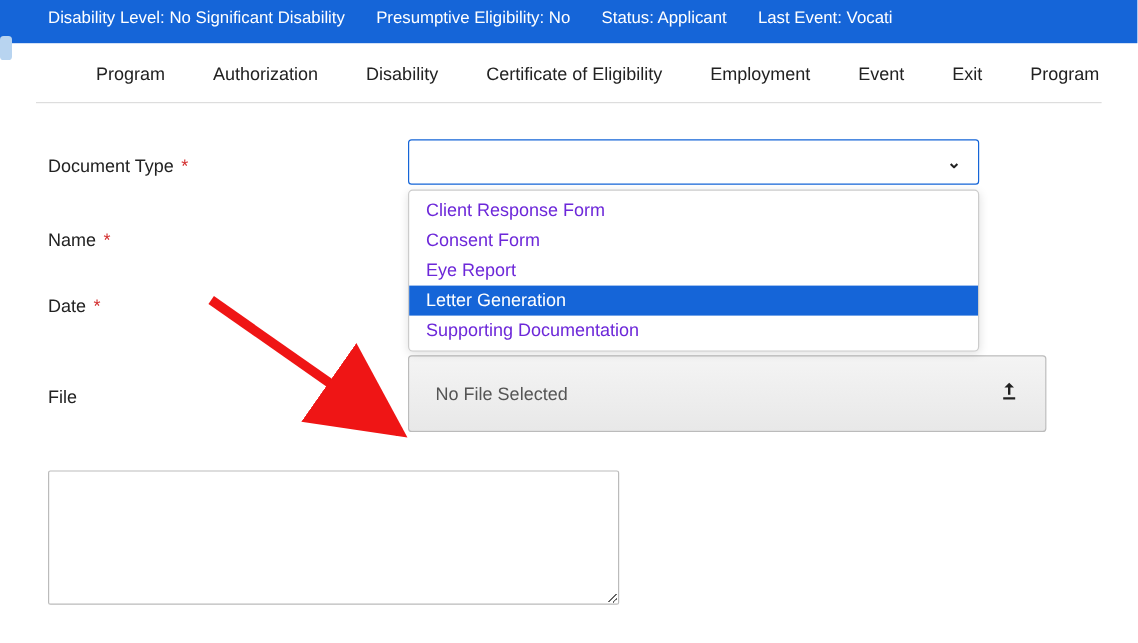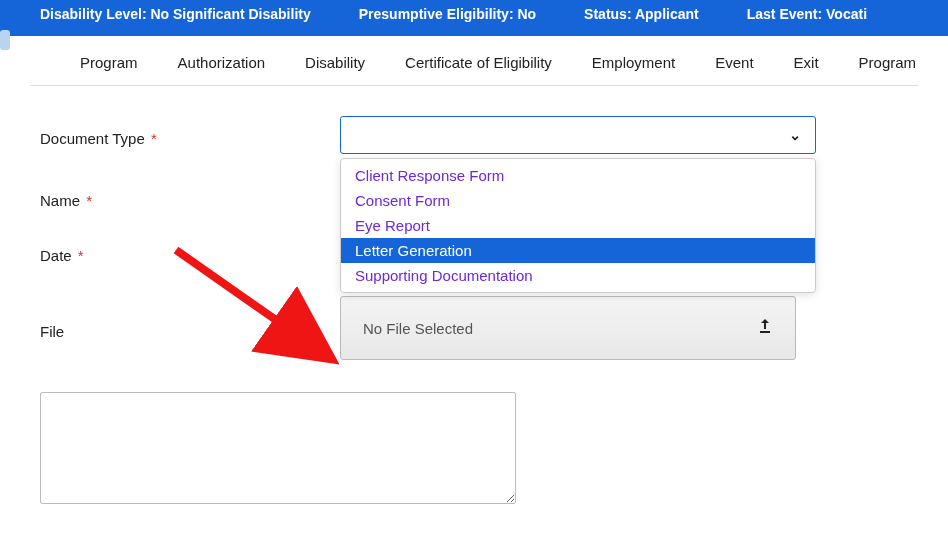--- a/index.html
+++ b/index.html
@@ -3,23 +3,23 @@
   <meta charset="utf-8">
   <style>
     * { margin: 0; padding: 0; box-sizing: border-box; font-family: Arial, Helvetica, sans-serif; }
     body { width: 948px; height: 536px; background: #fff; overflow: hidden; position: relative; }
 
     .status-bar {
       background: #1565d8;
       color: #fff;
       padding: 6px 20px 14px 40px;
       display: flex;
-      gap: 48px;
+      gap: 26px;
       font-size: 14px;
-      font-weight: 700;
+      font-weight: 400;
       white-space: nowrap;
       overflow: hidden;
     }
     .status-item { flex: 0 0 auto; }
 
     .left-tab {
       position: absolute;
       left: 0;
       top: 30px;
       width: 10px;
@@ -79,21 +79,21 @@
       color: #6d28d9;
       cursor: pointer;
       white-space: nowrap;
     }
     .dropdown-item.highlighted {
       background: #1565d8;
       color: #fff;
     }
 
     .file-box {
-      width: 456px;
+      width: 532px;
       height: 64px;
       background: linear-gradient(#f4f4f4, #e8e8e8);
       border: 1px solid #bbb;
       border-radius: 3px;
       display: flex;
       align-items: center;
       justify-content: space-between;
       padding: 12px 22px;
       color: #555;
       font-size: 15px;

